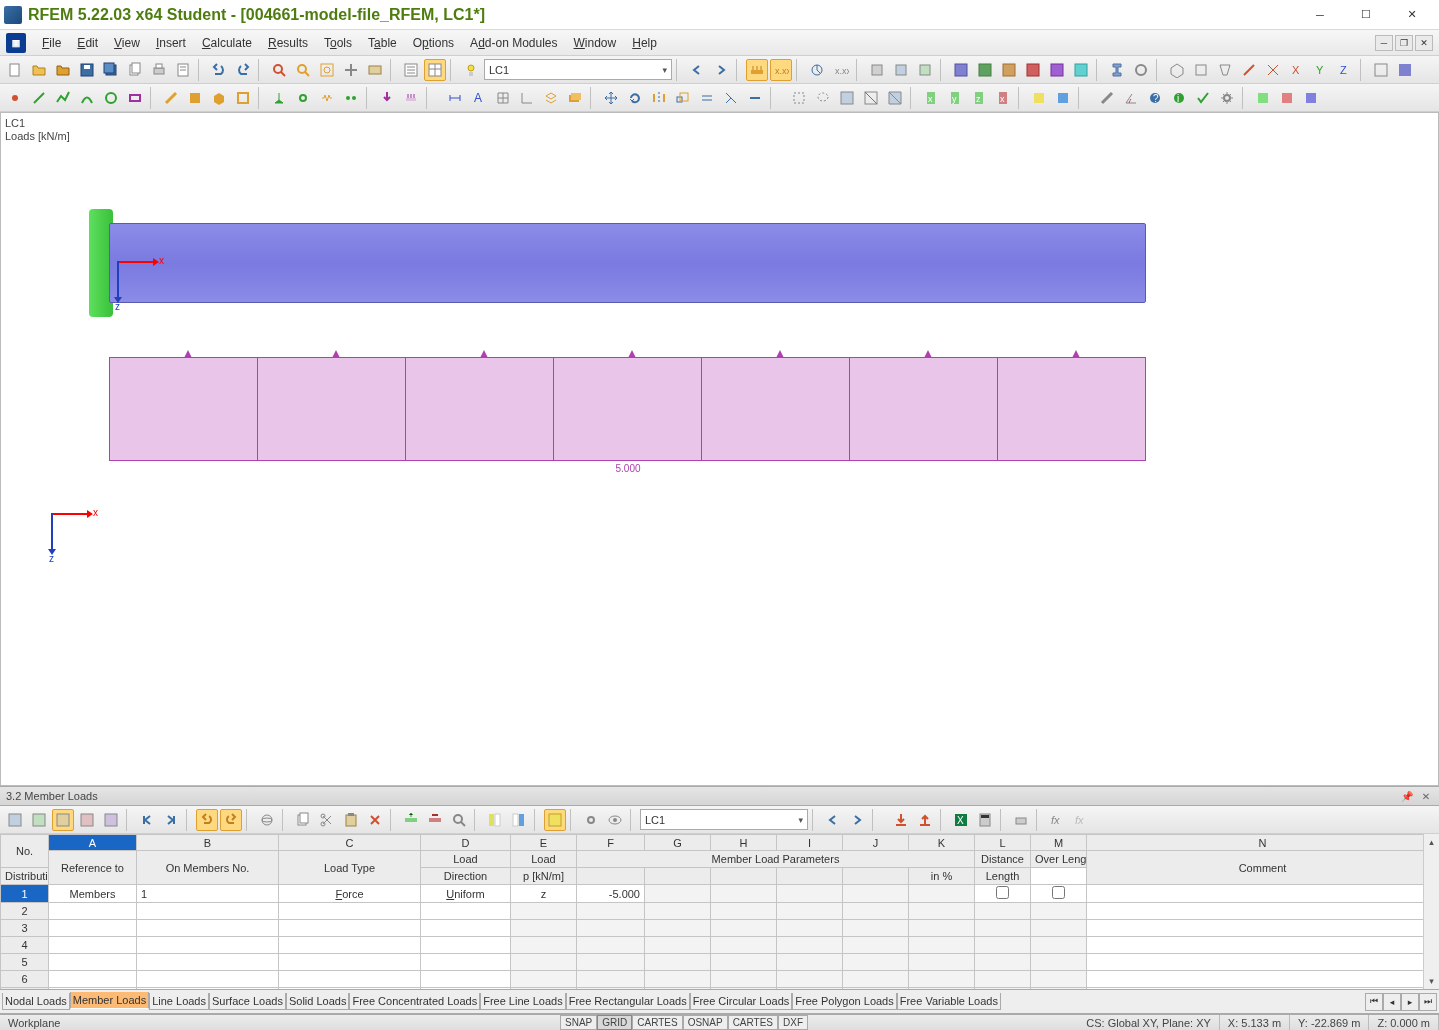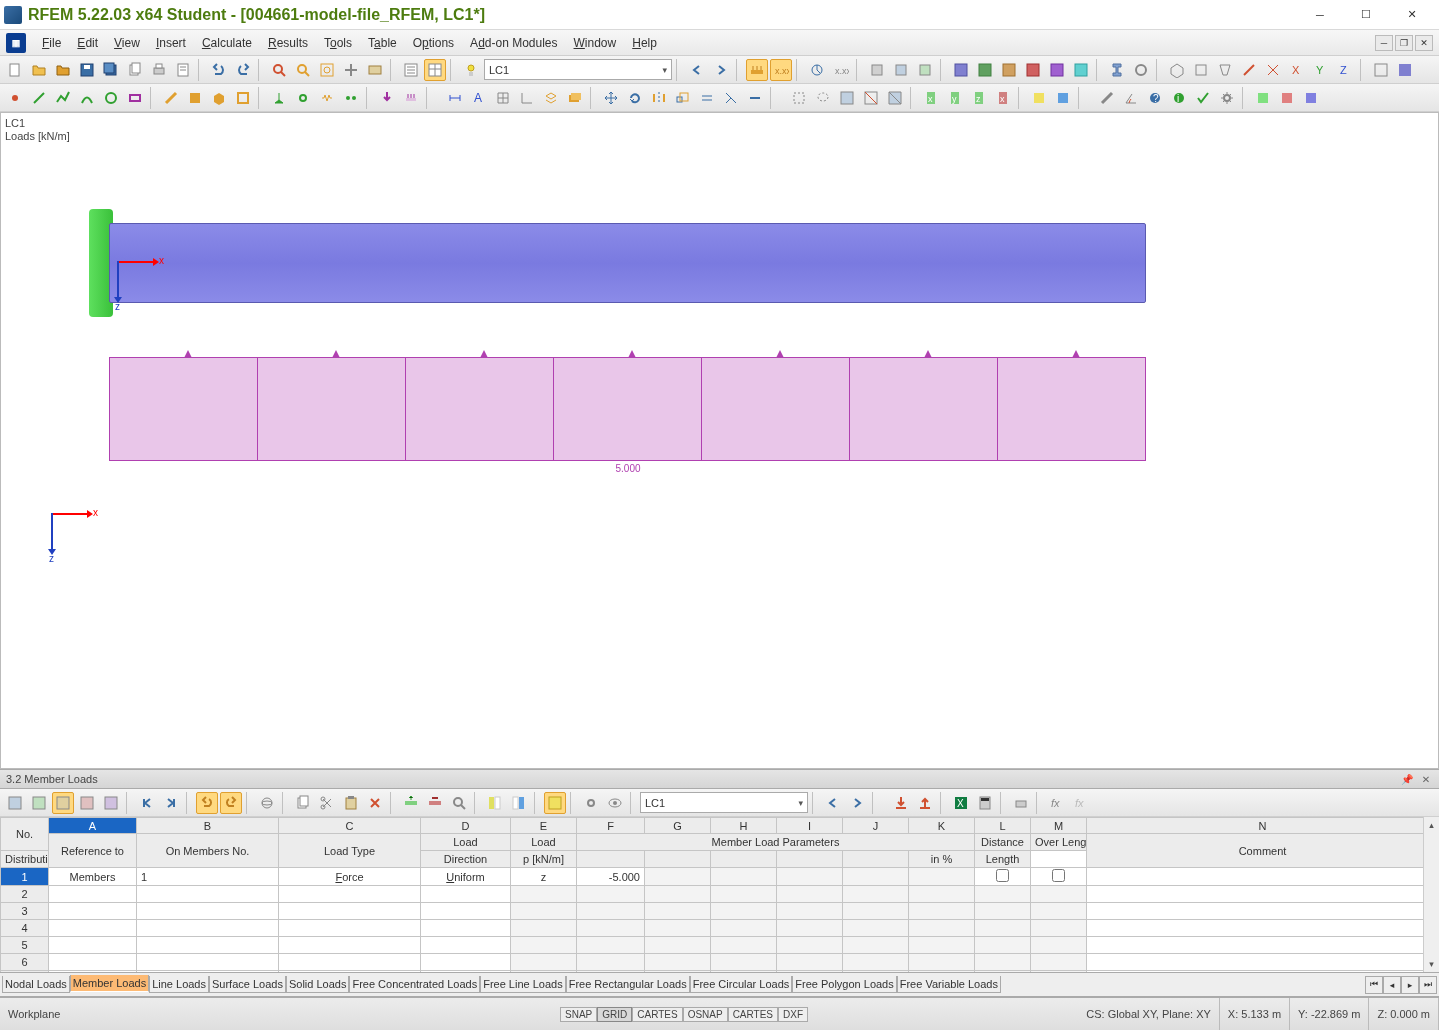--- a/index.html
+++ b/index.html
@@ -74,21 +74,21 @@
   .col-n { }
   .scroll-v { position:absolute; right:0; top:0; width:16px; height:100%; background:#efefef; border-left:1px solid #ccc; }
   .scroll-v .up, .scroll-v .down { height:16px; display:flex; align-items:center; justify-content:center; font-size:9px; color:#555; }
   
   .bottom-tabs { height: 24px; background:#eee; display:flex; align-items:center; padding:0 2px; border-bottom:1px solid #aaa; }
   .bottom-tabs .tab { border:1px solid #aaa; border-top:none; padding:2px 2px; font-size:11px; background:#eee; margin-top:-1px; }
   .bottom-tabs .tab.active { background:#fdba74; font-weight:normal; border-bottom-color:#fff; position:relative; top:-1px; }
   .bottom-tabs .nav { margin-left:auto; display:flex; }
   .bottom-tabs .nav-btn { width:18px; height:18px; border:1px solid #aaa; background:#eee; font-size:9px; display:flex; align-items:center; justify-content:center; }
   
-  .statusbar { height: 33px; background: linear-gradient(#ececec,#dedede); display:flex; align-items:center; font-size:11px; color:#444; border-top:1px solid #aaa; }
+  .statusbar { height: 16px; background: linear-gradient(#ececec,#dedede); display:flex; align-items:center; font-size:11px; color:#444; border-top:1px solid #aaa; }
   .statusbar .cell { padding:0 8px; border-right:1px solid #bbb; display:flex; align-items:center; height:100%; }
   .statusbar .cell.first { flex:0 0 560px; border-right:none;}
   .statusbar .toggles { display:flex; }
   .statusbar .toggle { border:1px solid #aaa; padding:1px 4px; font-size:10px; background:#eee; }
   .statusbar .toggle.pressed { background:#d8d8d8; border-color:#888; }
   .statusbar .stretch { flex:1; }
 </style>
 </head>
 <body>
 

